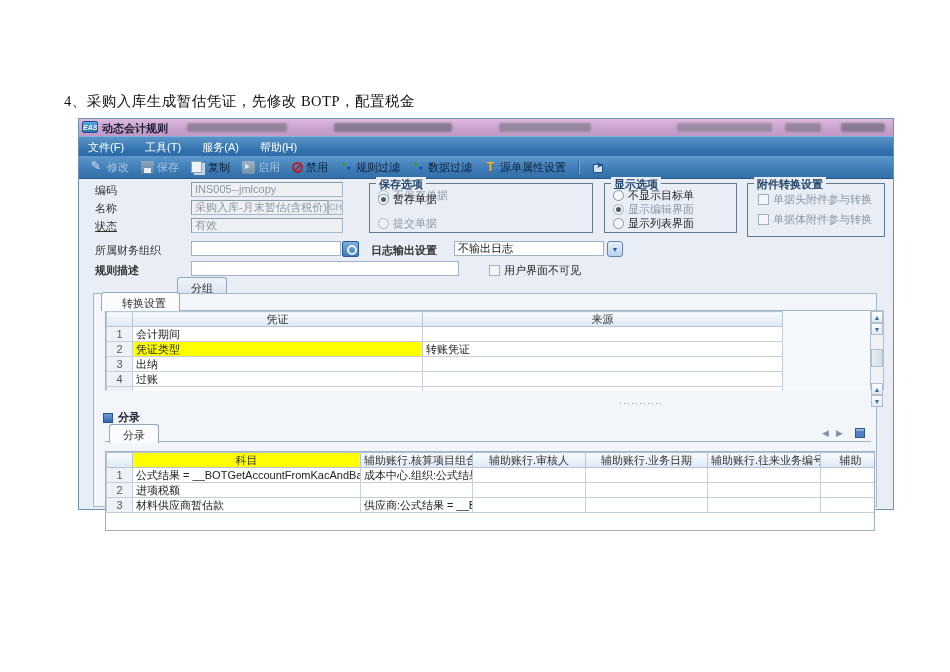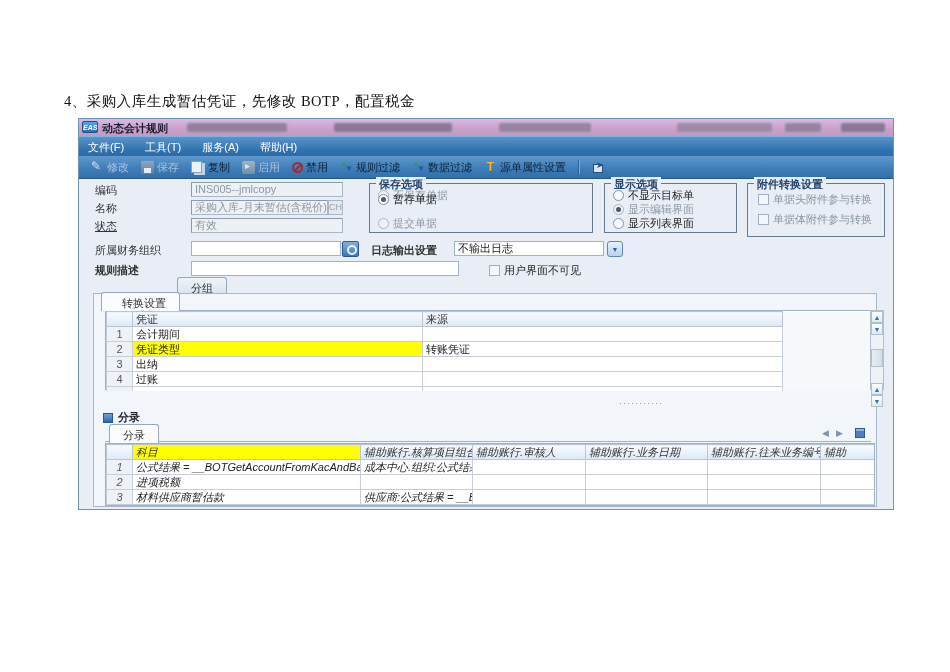--- a/index.html
+++ b/index.html
@@ -84,21 +84,21 @@
   .tab.active{background:#fbfcfe;font-weight:normal;height:19px;position:relative;z-index:3;}
 
   .panel{box-sizing:border-box;background:#f2f6fa;border:1px solid #a9b8c8;}
   .seclabel{display:flex;align-items:center;font-size:11px;color:#223;font-weight:bold;}
   .secicon{width:10px;height:10px;background:linear-gradient(#6da0d8,#2f66ad);border:1px solid #24568e;margin-right:5px;box-sizing:border-box;}
 
   
   table.grid{border-collapse:collapse;table-layout:fixed;background:#fff;font-size:11px;}
   table.grid td{border:1px solid #c6cedb;padding:0 3px;height:14px;line-height:14px;
        white-space:nowrap;overflow:hidden;color:#222;}
-  table.grid td.hdr{background:linear-gradient(#f8fbfe,#dde9f6);color:#333;
+  table.grid td.hdr{background:linear-gradient(#f8fbfe,#dde9f6);text-align:center;color:#333;
        border-color:#b9c5d4;}
   table.grid td.num{background:#eef2f7;color:#556;text-align:center;border-color:#c6cedb;}
   table.grid td.hl{background:#ffff00;}
   table.grid td.filler{background:#f6f9fc;border-top:none;border-bottom:none;border-right:none;}
   table.grid tr.sliver td{height:4px;line-height:4px;border-bottom:none;}
   .gridwrap{box-sizing:border-box;border:1px solid #9fb0c4;background:#fff;}
 
   
   .vscroll{box-sizing:border-box;width:14px;border:1px solid #b2bfcd;background:#eef2f6;}
   .sbtn{box-sizing:border-box;width:12px;height:12px;margin:0;border:1px solid #b2bfcd;
@@ -332,21 +332,21 @@
         <span>分录</span>
     </div>
 
     <div class="abs" style="left:26px;top:245px;width:766px;height:17px;border-bottom:1px solid #9fb0c4;">
       <div class="tab active" style="position:absolute;left:4px;top:0;">分录</div>
       <span class="abs navic" style="left:712px;top:4px;">◀</span>
       <span class="abs navic" style="left:726px;top:4px;">▶</span>
       <span class="abs navgrid" style="left:744px;top:4px;"></span>
     </div>
 
-    <div class="abs gridwrap" style="left:26px;top:264px;width:770px;height:63px;overflow:hidden;font-style:italic;">
+    <div class="abs gridwrap" style="left:26px;top:272px;width:770px;height:80px;overflow:hidden;">
       <table class="grid" style="width:774px;">
         <colgroup>
             <col style="width:26px">
             <col style="width:228px">
             <col style="width:112px">
             <col style="width:113px">
             <col style="width:122px">
             <col style="width:113px">
             <col style="width:60px">
           </colgroup>

